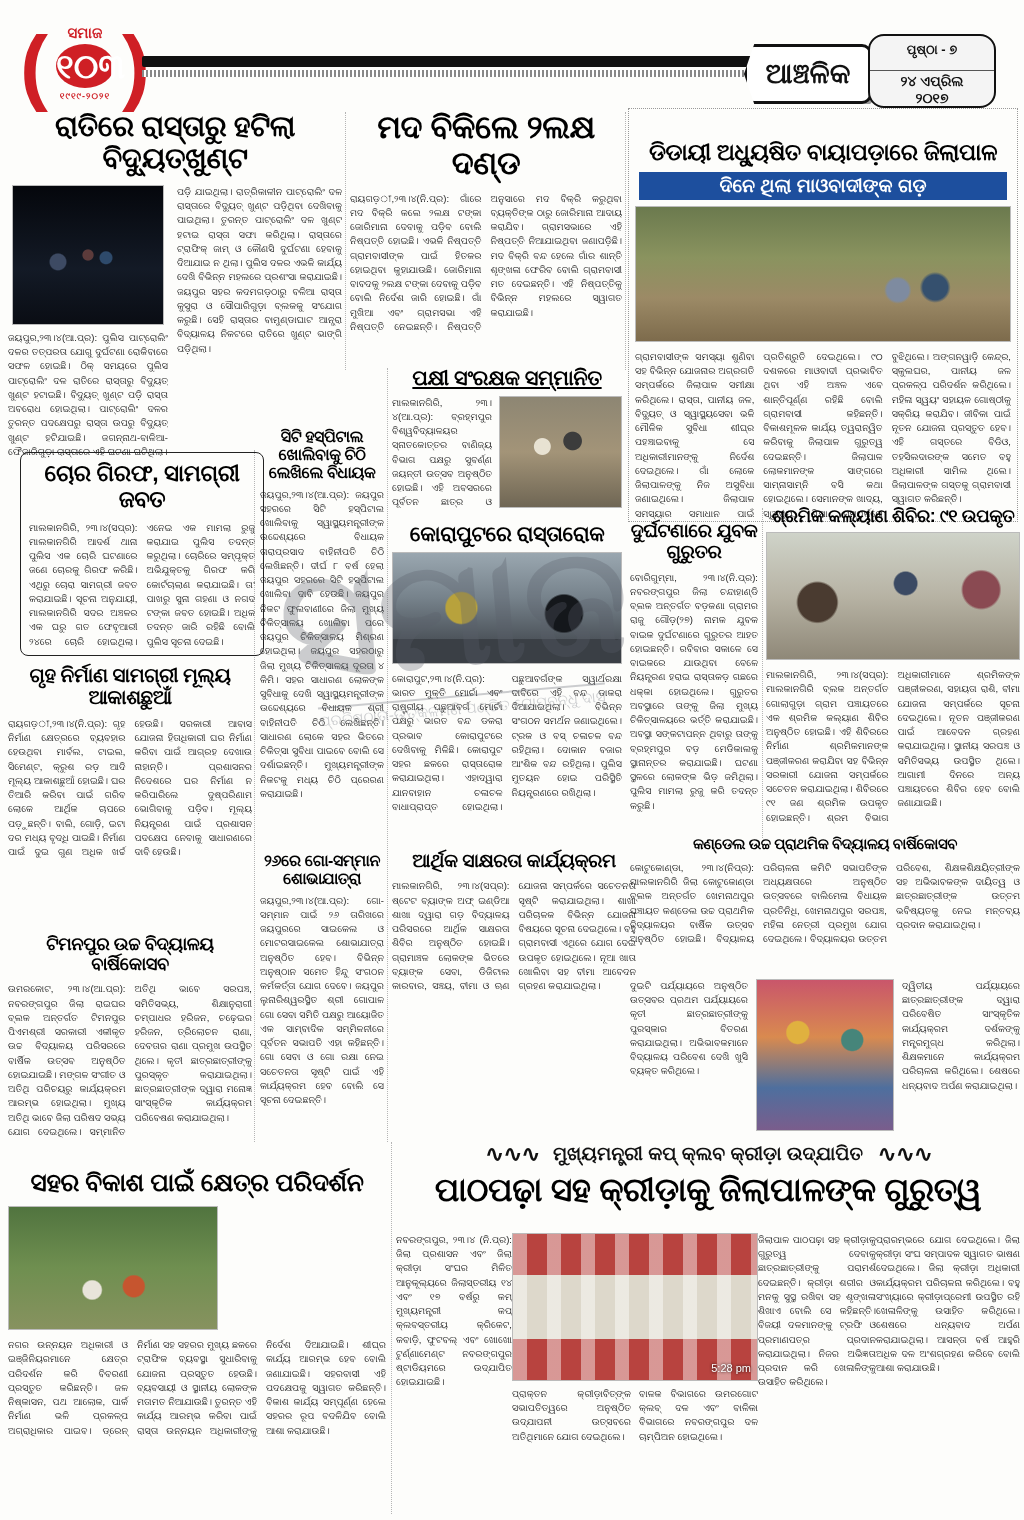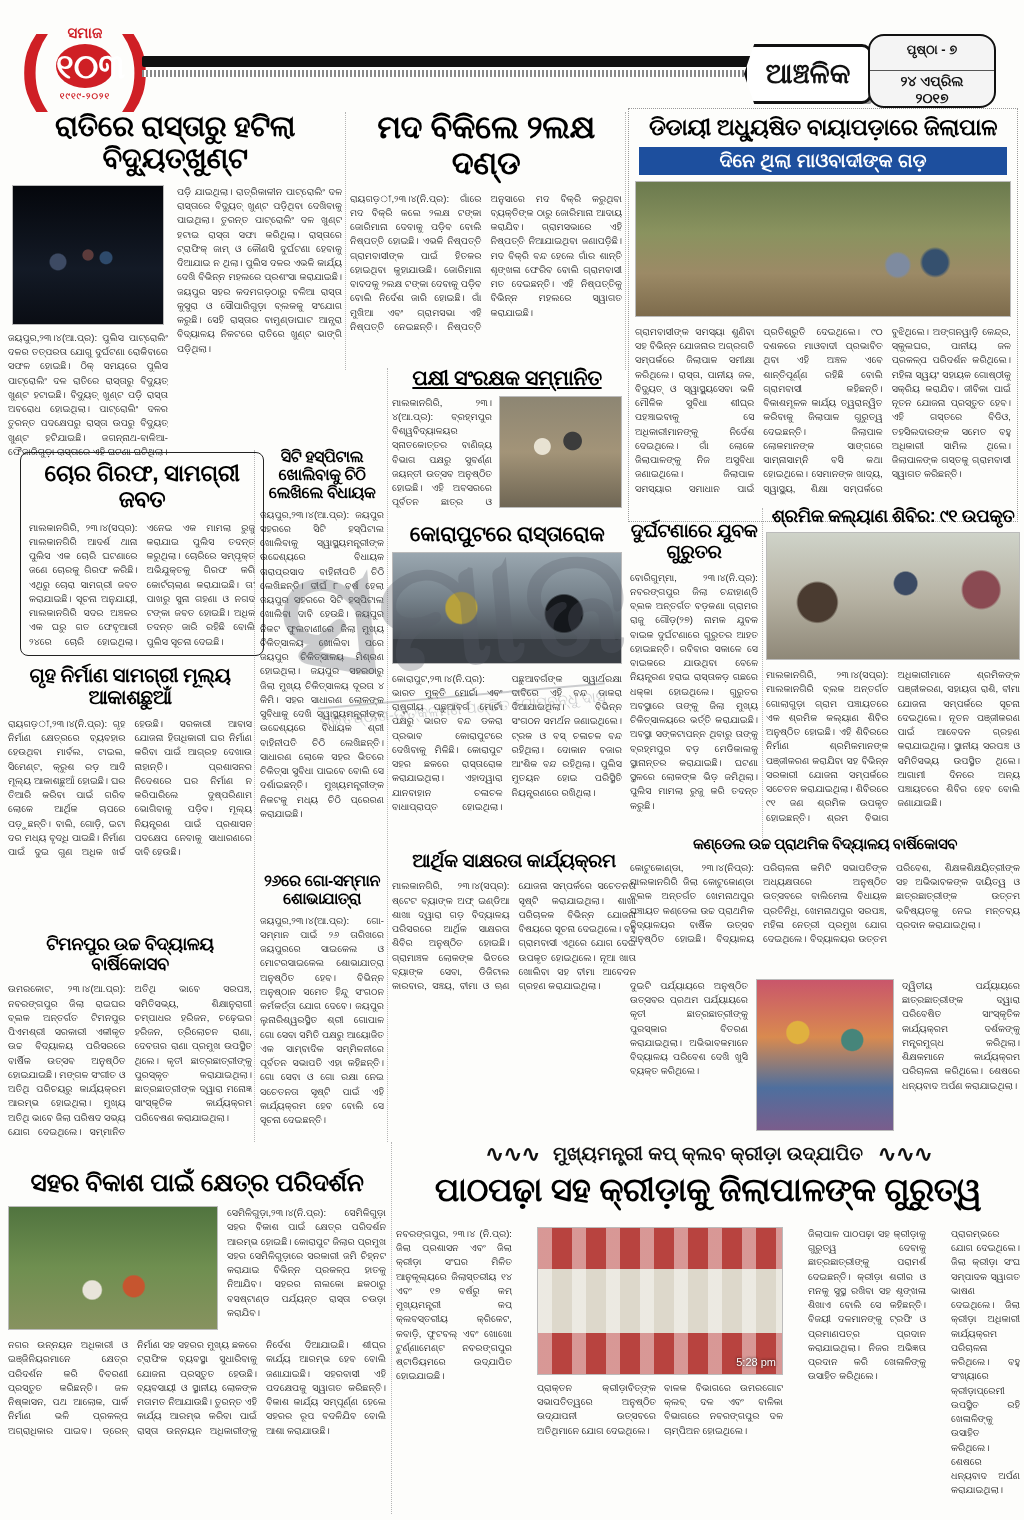--- a/index.html
+++ b/index.html
@@ -98,35 +98,35 @@
       <div class="body" style="width:165px;height:322px;">ପଡ଼ି ଯାଇଥିଲା। ରାତ୍ରିକାଳୀନ ପାଟ୍ରୋଲିଂ ଦଳ ରାସ୍ତାରେ ବିଦ୍ୟୁତ୍ ଖୁଣ୍ଟ ପଡ଼ିଥିବା ଦେଖିବାକୁ ପାଇଥିଲା। ତୁରନ୍ତ ପାଟ୍ରୋଲିଂ ଦଳ ଖୁଣ୍ଟ ହଟାଇ ରାସ୍ତା ସଫା କରିଥିଲା। ରାସ୍ତାରେ ଟ୍ରାଫିକ୍ ଜାମ୍ ଓ କୌଣସି ଦୁର୍ଘଟଣା ହେବାକୁ ଦିଆଯାଇ ନ ଥିଲା। ପୁଲିସ ଦଳର ଏଭଳି କାର୍ଯ୍ୟ ଦେଖି ବିଭିନ୍ନ ମହଲରେ ପ୍ରଶଂସା କରାଯାଇଛି। ଜୟପୁର ସହର କଦମଗଡ଼ଠାରୁ ବଳିଆ ରାସ୍ତା କୁସୁରା ଓ ସୌପାରିଗୁଡ଼ା ବ୍ଲକକୁ ସଂଯୋଗ କରୁଛି। ସେହି ରାସ୍ତାର ବାମୁଣ୍ଡାଘାଟ ଆନ୍ଧ୍ରା ବିଦ୍ୟାଳୟ ନିକଟରେ ରାତିରେ ଖୁଣ୍ଟ ଭାଙ୍ଗି ପଡ଼ିଥିଲା।</div>
     </div>
   </div>
 
   <div class="abs" style="left:350px;top:110px;width:272px;height:262px;">
     <div class="hl" style="font-size:32px;">ମଦ ବିକିଲେ ୨ଲକ୍ଷ ଦଣ୍ଡ</div>
     <div class="body cols2" style="height:205px;margin-top:10px;">ରାୟଗଡ଼া,୨୩।୪(ନି.ପ୍ର): ଗାଁରେ ମଦ ବିକ୍ରି କଲେ ୨ଲକ୍ଷ ଟଙ୍କା ଜୋରିମାନା ଦେବାକୁ ପଡ଼ିବ ବୋଲି ନିଷ୍ପତ୍ତି ହୋଇଛି। ଏଭଳି ନିଷ୍ପତ୍ତି ଗ୍ରାମବାସୀଙ୍କ ପାଇଁ ହିତକର ହୋଇଥିବା କୁହାଯାଉଛି। ଜୋରିମାନା ବାବଦକୁ ୨ଲକ୍ଷ ଟଙ୍କା ଦେବାକୁ ପଡ଼ିବ ବୋଲି ନିର୍ଦେଶ ଜାରି ହୋଇଛି। ଗାଁ ମୁଖିଆ ଏବଂ ଗ୍ରାମସଭା ଏହି ନିଷ୍ପତ୍ତି ନେଇଛନ୍ତି। ନିଷ୍ପତ୍ତି ଅନୁସାରେ ମଦ ବିକ୍ରି କରୁଥିବା ବ୍ୟକ୍ତିଙ୍କ ଠାରୁ ଜୋରିମାନା ଆଦାୟ କରାଯିବ। ଗ୍ରାମସଭାରେ ଏହି ନିଷ୍ପତ୍ତି ନିଆଯାଇଥିବା ଜଣାପଡ଼ିଛି। ମଦ ବିକ୍ରି ବନ୍ଦ ହେଲେ ଗାଁର ଶାନ୍ତି ଶୃଙ୍ଖଳା ଫେରିବ ବୋଲି ଗ୍ରାମବାସୀ ମତ ଦେଇଛନ୍ତି। ଏହି ନିଷ୍ପତ୍ତିକୁ ବିଭିନ୍ନ ମହଲରେ ସ୍ୱାଗତ କରାଯାଇଛି।</div>
   </div>
 
   <div class="abs dotbox" style="left:628px;top:108px;width:390px;height:414px;padding:6px;box-sizing:border-box;">
-    <div class="hl" style="font-size:23px;">ଡିଡାୟୀ ଅଧ୍ୟୁଷିତ ବାୟାପଡ଼ାରେ ଜିଲାପାଳ</div>
+    <div class="hl" style="font-size:23px;margin-top:25px;">ଡିଡାୟୀ ଅଧ୍ୟୁଷିତ ବାୟାପଡ଼ାରେ ଜିଲାପାଳ</div>
     <div class="banner" style="margin:6px 4px;">ଦିନେ ଥିଲା ମାଓବାଦୀଙ୍କ ଗଡ଼</div>
     <div style="display:flex;gap:8px;">
       <div class="photo" style="flex:1;height:134px;
            background:radial-gradient(circle at 80% 60%, #35506e 0 4%, transparent 5%),radial-gradient(circle at 70% 62%, #7e8ba0 0 4%, transparent 5%),linear-gradient(180deg,#6b7a4e,#8a935f 38%,#9c8a66 68%,#7d6b4c);"></div>
     </div>
     <div class="body cols3" style="height:190px;margin-top:8px;">ଗ୍ରାମବାସୀଙ୍କ ସମସ୍ୟା ଶୁଣିବା ସହ ବିଭିନ୍ନ ଯୋଜନାର ଅଗ୍ରଗତି ସମ୍ପର୍କରେ ଜିଲାପାଳ ସମୀକ୍ଷା କରିଥିଲେ। ରାସ୍ତା, ପାନୀୟ ଜଳ, ବିଦ୍ୟୁତ୍ ଓ ସ୍ୱାସ୍ଥ୍ୟସେବା ଭଳି ମୌଳିକ ସୁବିଧା ଶୀଘ୍ର ପହଞ୍ଚାଇବାକୁ ସେ ଅଧିକାରୀମାନଙ୍କୁ ନିର୍ଦେଶ ଦେଇଥିଲେ। ଗାଁ ଲୋକେ ଜିଲାପାଳଙ୍କୁ ନିଜ ଅସୁବିଧା ଜଣାଇଥିଲେ। ଜିଲାପାଳ ସମସ୍ୟାର ସମାଧାନ ପାଇଁ ପ୍ରତିଶ୍ରୁତି ଦେଇଥିଲେ। ୯୦ ଦଶକରେ ମାଓବାଦୀ ପ୍ରଭାବିତ ଥିବା ଏହି ଅଞ୍ଚଳ ଏବେ ଶାନ୍ତିପୂର୍ଣ୍ଣ ରହିଛି ବୋଲି ଗ୍ରାମବାସୀ କହିଛନ୍ତି। ବିକାଶମୂଳକ କାର୍ଯ୍ୟ ତ୍ୱରାନ୍ୱିତ କରିବାକୁ ଜିଲାପାଳ ଗୁରୁତ୍ୱ ଦେଇଛନ୍ତି। ଜିଲାପାଳ ଲୋକମାନଙ୍କ ସାଙ୍ଗରେ ସାମ୍ନାସାମ୍ନି ବସି କଥା ହୋଇଥିଲେ। ସେମାନଙ୍କ ଖାଦ୍ୟ, ସ୍ୱାସ୍ଥ୍ୟ, ଶିକ୍ଷା ସମ୍ପର୍କରେ ବୁଝିଥିଲେ। ଅଙ୍ଗନୱାଡ଼ି କେନ୍ଦ୍ର, ସ୍କୁଲଘର, ପାନୀୟ ଜଳ ପ୍ରକଳ୍ପ ପରିଦର୍ଶନ କରିଥିଲେ। ମହିଳା ସ୍ୱୟଂ ସହାୟକ ଗୋଷ୍ଠୀକୁ ସକ୍ରିୟ କରାଯିବ। ଜୀବିକା ପାଇଁ ନୂତନ ଯୋଜନା ପ୍ରସ୍ତୁତ ହେବ। ଏହି ଗସ୍ତରେ ବିଡିଓ, ତହସିଲଦାରଙ୍କ ସମେତ ବହୁ ଅଧିକାରୀ ସାମିଲ ଥିଲେ। ଜିଲାପାଳଙ୍କ ଗସ୍ତକୁ ଗ୍ରାମବାସୀ ସ୍ୱାଗତ କରିଛନ୍ତି।</div>
   </div>
 
   <div class="abs solidbox" style="left:8px;top:452px;width:244px;height:204px;padding:8px;box-sizing:border-box;">
     <div class="hl" style="font-size:23px;">ଚୋର ଗିରଫ, ସାମଗ୍ରୀ ଜବତ</div>
     <div class="body cols2" style="height:142px;margin-top:8px;">ମାଲକାନଗିରି, ୨୩।୪(ସପ୍ର): ମାଲକାନଗିରି ଆଦର୍ଶ ଥାନା ପୁଲିସ ଏକ ଚୋରି ଘଟଣାରେ ଜଣେ ଚୋରକୁ ଗିରଫ କରିଛି। ଏଥିରୁ ଚୋରା ସାମଗ୍ରୀ ଜବତ କରାଯାଇଛି। ସୂଚନା ଅନୁଯାୟୀ, ମାଲକାନଗିରି ସଦର ଅଞ୍ଚଳର ଏକ ଘରୁ ଗତ ଫେବୃଆରୀ ୨୪ରେ ଚୋରି ହୋଇଥିଲା। ଏନେଇ ଏକ ମାମଲା ରୁଜୁ କରାଯାଇ ପୁଲିସ ତଦନ୍ତ କରୁଥିଲା। ଚୋରିରେ ସମ୍ପୃକ୍ତ ଅଭିଯୁକ୍ତକୁ ଗିରଫ କରି କୋର୍ଟଚାଲାଣ କରାଯାଇଛି। ତା’ ପାଖରୁ ସୁନା ଗହଣା ଓ ନଗଦ ଟଙ୍କା ଜବତ ହୋଇଛି। ଅଧିକ ତଦନ୍ତ ଜାରି ରହିଛି ବୋଲି ପୁଲିସ ସୂଚନା ଦେଇଛି।</div>
   </div>
 
-  <div class="abs" style="left:260px;top:448px;width:124px;height:697px;">
+  <div class="abs" style="left:260px;top:428px;width:124px;height:697px;">
     <div>
       <div class="hl" style="font-size:16px;">ସିଟି ହସ୍ପିଟାଲ ଖୋଲିବାକୁ ଚିଠି ଲେଖିଲେ ବିଧାୟକ</div>
       <div class="body" style="height:352px;margin-top:6px;">ଜୟପୁର,୨୩।୪(ଆ.ପ୍ର): ଜୟପୁର ସହରରେ ସିଟି ହସ୍ପିଟାଲ ଖୋଲିବାକୁ ସ୍ୱାସ୍ଥ୍ୟମନ୍ତ୍ରୀଙ୍କ ଉଦ୍ଦେଶ୍ୟରେ ବିଧାୟକ ତାରାପ୍ରସାଦ ବାହିନୀପତି ଚିଠି ଲେଖିଛନ୍ତି। ଦୀର୍ଘ ୮ ବର୍ଷ ହେଲା ଜୟପୁର ସହରରେ ସିଟି ହସ୍ପିଟାଲ ଖୋଲିବା ଦାବି ହେଉଛି। ଜୟପୁର ନିକଟ ଫୁଲବାଣୀରେ ଜିଲା ମୁଖ୍ୟ ଚିକିତ୍ସାଳୟ ଖୋଲିବା ପରେ ଜୟପୁର ଚିକିତ୍ସାଳୟ ମିଶ୍ରଣ ହୋଇଥିଲା। ଜୟପୁର ସହରଠାରୁ ଜିଲା ମୁଖ୍ୟ ଚିକିତ୍ସାଳୟ ଦୂରତା ୪ କିମି। ସହର ସାଧାରଣ ଲୋକଙ୍କ ସୁବିଧାକୁ ଦେଖି ସ୍ୱାସ୍ଥ୍ୟମନ୍ତ୍ରୀଙ୍କ ଉଦ୍ଦେଶ୍ୟରେ ବିଧାୟକ ଶ୍ରୀ ବାହିନୀପତି ଚିଠି ଲେଖିଛନ୍ତି। ସାଧାରଣ ଲୋକେ ସହର ଭିତରେ ଚିକିତ୍ସା ସୁବିଧା ପାଇବେ ବୋଲି ସେ ଦର୍ଶାଇଛନ୍ତି। ମୁଖ୍ୟମନ୍ତ୍ରୀଙ୍କ ନିକଟକୁ ମଧ୍ୟ ଚିଠି ପ୍ରେରଣ କରାଯାଇଛି।</div>
     </div>
     <div style="margin-top:12px;">
       <div class="hl" style="font-size:16px;">୨୬ରେ ଗୋ-ସମ୍ମାନ ଶୋଭାଯାତ୍ରା</div>
       <div class="body" style="height:238px;margin-top:6px;">ଜୟପୁର,୨୩।୪(ଆ.ପ୍ର): ଗୋ-ସମ୍ମାନ ପାଇଁ ୨୬ ତାରିଖରେ ଜୟପୁରରେ ସାଇକେଲ ଓ ମୋଟରସାଇକେଲ ଶୋଭାଯାତ୍ରା ଅନୁଷ୍ଠିତ ହେବ। ବିଭିନ୍ନ ଅନୁଷ୍ଠାନ ସମେତ ହିନ୍ଦୁ ସଂଗଠନ କର୍ମକର୍ତ୍ତା ଯୋଗ ଦେବେ। ଜୟପୁର ଲୁନାରିଶ୍ୱରସ୍ଥିତ ଶ୍ରୀ ଗୋପାଳ ଗୋ ସେବା ସମିତି ପକ୍ଷରୁ ଆୟୋଜିତ ଏକ ସାମ୍ବାଦିକ ସମ୍ମିଳନୀରେ ପୂର୍ବତନ ସଭାପତି ଏହା କହିଛନ୍ତି। ଗୋ ସେବା ଓ ଗୋ ରକ୍ଷା ନେଇ ସଚେତନତା ସୃଷ୍ଟି ପାଇଁ ଏହି କାର୍ଯ୍ୟକ୍ରମ ହେବ ବୋଲି ସେ ସୂଚନା ଦେଇଛନ୍ତି।</div>
     </div>
   </div>
 
@@ -182,31 +182,30 @@
            background:radial-gradient(circle at 30% 35%, #e0b13f 0 8%, transparent 9%),radial-gradient(circle at 70% 40%, #46857a 0 8%, transparent 9%),linear-gradient(180deg,#c9566b,#d98a4f 38%,#4e6f9e 72%,#7a5d8c);"></div>
       <div class="body" style="flex:1;height:152px;">ଦ୍ୱିତୀୟ ପର୍ଯ୍ୟାୟରେ ଛାତ୍ରଛାତ୍ରୀଙ୍କ ଦ୍ୱାରା ପରିବେଷିତ ସାଂସ୍କୃତିକ କାର୍ଯ୍ୟକ୍ରମ ଦର୍ଶକଙ୍କୁ ମନ୍ତ୍ରମୁଗ୍ଧ କରିଥିଲା। ଶିକ୍ଷକମାନେ କାର୍ଯ୍ୟକ୍ରମ ପରିଚାଳନା କରିଥିଲେ। ଶେଷରେ ଧନ୍ୟବାଦ ଅର୍ପଣ କରାଯାଇଥିଲା।</div>
     </div>
   </div>
 
   <div class="abs" style="left:8px;top:1150px;width:378px;height:364px;">
     <div class="hl" style="font-size:25px;margin-top:18px;">ସହର ବିକାଶ ପାଇଁ କ୍ଷେତ୍ର ପରିଦର୍ଶନ</div>
     <div style="display:flex;gap:9px;margin-top:10px;">
       <div class="photo" style="width:208px;height:122px;
            background:radial-gradient(circle at 60% 65%, #c6552f 0 7%, transparent 8%),radial-gradient(circle at 40% 68%, #e8e4da 0 6%, transparent 7%),linear-gradient(180deg,#51743f,#6f8f50 50%,#87925f);"></div>
-      <div class="body" style="flex:1;height:122px;">ସେମିଳିଗୁଡ଼ା,୨୩।୪(ନି.ପ୍ର): ସେମିଳିଗୁଡ଼ା ସହର ବିକାଶ ପାଇଁ କ୍ଷେତ୍ର ପରିଦର୍ଶନ ଆରମ୍ଭ ହୋଇଛି। କୋରାପୁଟ ଜିଲାର ପ୍ରମୁଖ ସହର ସେମିଳିଗୁଡ଼ାରେ ସରକାରୀ ଜମି ଚିହ୍ନଟ କରାଯାଇ ବିଭିନ୍ନ ପ୍ରକଳ୍ପ ହାତକୁ ନିଆଯିବ। ସହରର ନାଲକୋ ଛକଠାରୁ ବସଷ୍ଟାଣ୍ଡ ପର୍ଯ୍ୟନ୍ତ ରାସ୍ତା ଚଉଡ଼ା କରାଯିବ।</div>
     </div>
     <div class="body cols3" style="height:170px;margin-top:8px;">ନଗର ଉନ୍ନୟନ ଅଧିକାରୀ ଓ ଇଞ୍ଜିନିୟରମାନେ କ୍ଷେତ୍ର ପରିଦର୍ଶନ କରି ବିବରଣୀ ପ୍ରସ୍ତୁତ କରିଛନ୍ତି। ଜଳ ନିଷ୍କାସନ, ପଥ ଆଲୋକ, ପାର୍କ ନିର୍ମାଣ ଭଳି ପ୍ରକଳ୍ପ ଅଗ୍ରାଧିକାର ପାଇବ। ଡ୍ରେନ୍ ନିର୍ମାଣ ସହ ସହରର ମୁଖ୍ୟ ଛକରେ ଟ୍ରାଫିକ ବ୍ୟବସ୍ଥା ସୁଧାରିବାକୁ ଯୋଜନା ପ୍ରସ୍ତୁତ ହେଉଛି। ବ୍ୟବସାୟୀ ଓ ସ୍ଥାନୀୟ ଲୋକଙ୍କ ମତାମତ ନିଆଯାଉଛି। ତୁରନ୍ତ ଏହି କାର୍ଯ୍ୟ ଆରମ୍ଭ କରିବା ପାଇଁ ରାସ୍ତା ଉନ୍ନୟନ ଅଧିକାରୀଙ୍କୁ ନିର୍ଦେଶ ଦିଆଯାଇଛି। ଶୀଘ୍ର କାର୍ଯ୍ୟ ଆରମ୍ଭ ହେବ ବୋଲି ଜଣାଯାଇଛି। ସହରବାସୀ ଏହି ପଦକ୍ଷେପକୁ ସ୍ୱାଗତ କରିଛନ୍ତି। ବିକାଶ କାର୍ଯ୍ୟ ସମ୍ପୂର୍ଣ୍ଣ ହେଲେ ସହରର ରୂପ ବଦଳିଯିବ ବୋଲି ଆଶା କରାଯାଉଛି।</div>
   </div>
 
   <div class="abs" style="left:396px;top:1140px;width:624px;height:374px;">
     <div class="kicker">
       <span>ମୁଖ୍ୟମନ୍ତ୍ରୀ କପ୍ କ୍ଲବ କ୍ରୀଡ଼ା ଉଦ୍‌ଯାପିତ</span>
     </div>
     <div class="hl" style="font-size:33px;margin-top:4px;">ପାଠପଢ଼ା ସହ କ୍ରୀଡ଼ାକୁ ଜିଲାପାଳଙ୍କ ଗୁରୁତ୍ୱ</div>
-    <div style="display:flex;gap:25px;margin-top:18px;">
+    <div style="display:flex;gap:0;margin-top:24px;">
       <div class="body" style="width:116px;height:268px;">ନବରଙ୍ଗପୁର, ୨୩।୪ (ନି.ପ୍ର): ଜିଲା ପ୍ରଶାସନ ଏବଂ ଜିଲା କ୍ରୀଡ଼ା ସଂଘର ମିଳିତ ଆନୁକୂଲ୍ୟରେ ଜିଲାସ୍ତରୀୟ ୧୪ ଏବଂ ୧୭ ବର୍ଷରୁ କମ୍ ମୁଖ୍ୟମନ୍ତ୍ରୀ କପ୍ କ୍ଲବସ୍ତରୀୟ କ୍ରିକେଟ, କବାଡ଼ି, ଫୁଟବଲ୍ ଏବଂ ଖୋଖୋ ଟୁର୍ଣ୍ଣାମେଣ୍ଟ ନବରଙ୍ଗପୁର ଷ୍ଟାଡିୟମରେ ଉଦ୍‌ଯାପିତ ହୋଇଯାଇଛି।</div>
       <div style="width:246px;">
         <div class="photo" style="width:100%;height:148px;box-sizing:border-box;
              background:repeating-linear-gradient(90deg, rgba(255,255,255,0.45) 0 14px, transparent 14px 34px),linear-gradient(180deg,#b8433f 0 28%,#ddd8cb 28% 72%,#b8433f 72%);">
           <span class="ts">5:28 pm</span>
         </div>
         <div style="display:flex;gap:8px;margin-top:6px;">
           <div class="body" style="flex:1;height:108px;">ପ୍ରାକ୍ତନ କ୍ରୀଡ଼ାବିତ୍‌ଙ୍କ ସଭାପତିତ୍ୱରେ ଅନୁଷ୍ଠିତ ଉଦ୍‌ଯାପନୀ ଉତ୍ସବରେ ଅତିଥିମାନେ ଯୋଗ ଦେଇଥିଲେ।</div>
           <div class="body" style="flex:1;height:108px;">ବାଳକ ବିଭାଗରେ ଉମରଗୋଟ କ୍ଲବ୍ ଦଳ ଏବଂ ବାଳିକା ବିଭାଗରେ ନବରଙ୍ଗପୁର ଦଳ ଚାମ୍ପିଅନ ହୋଇଥିଲେ।</div>
         </div>

